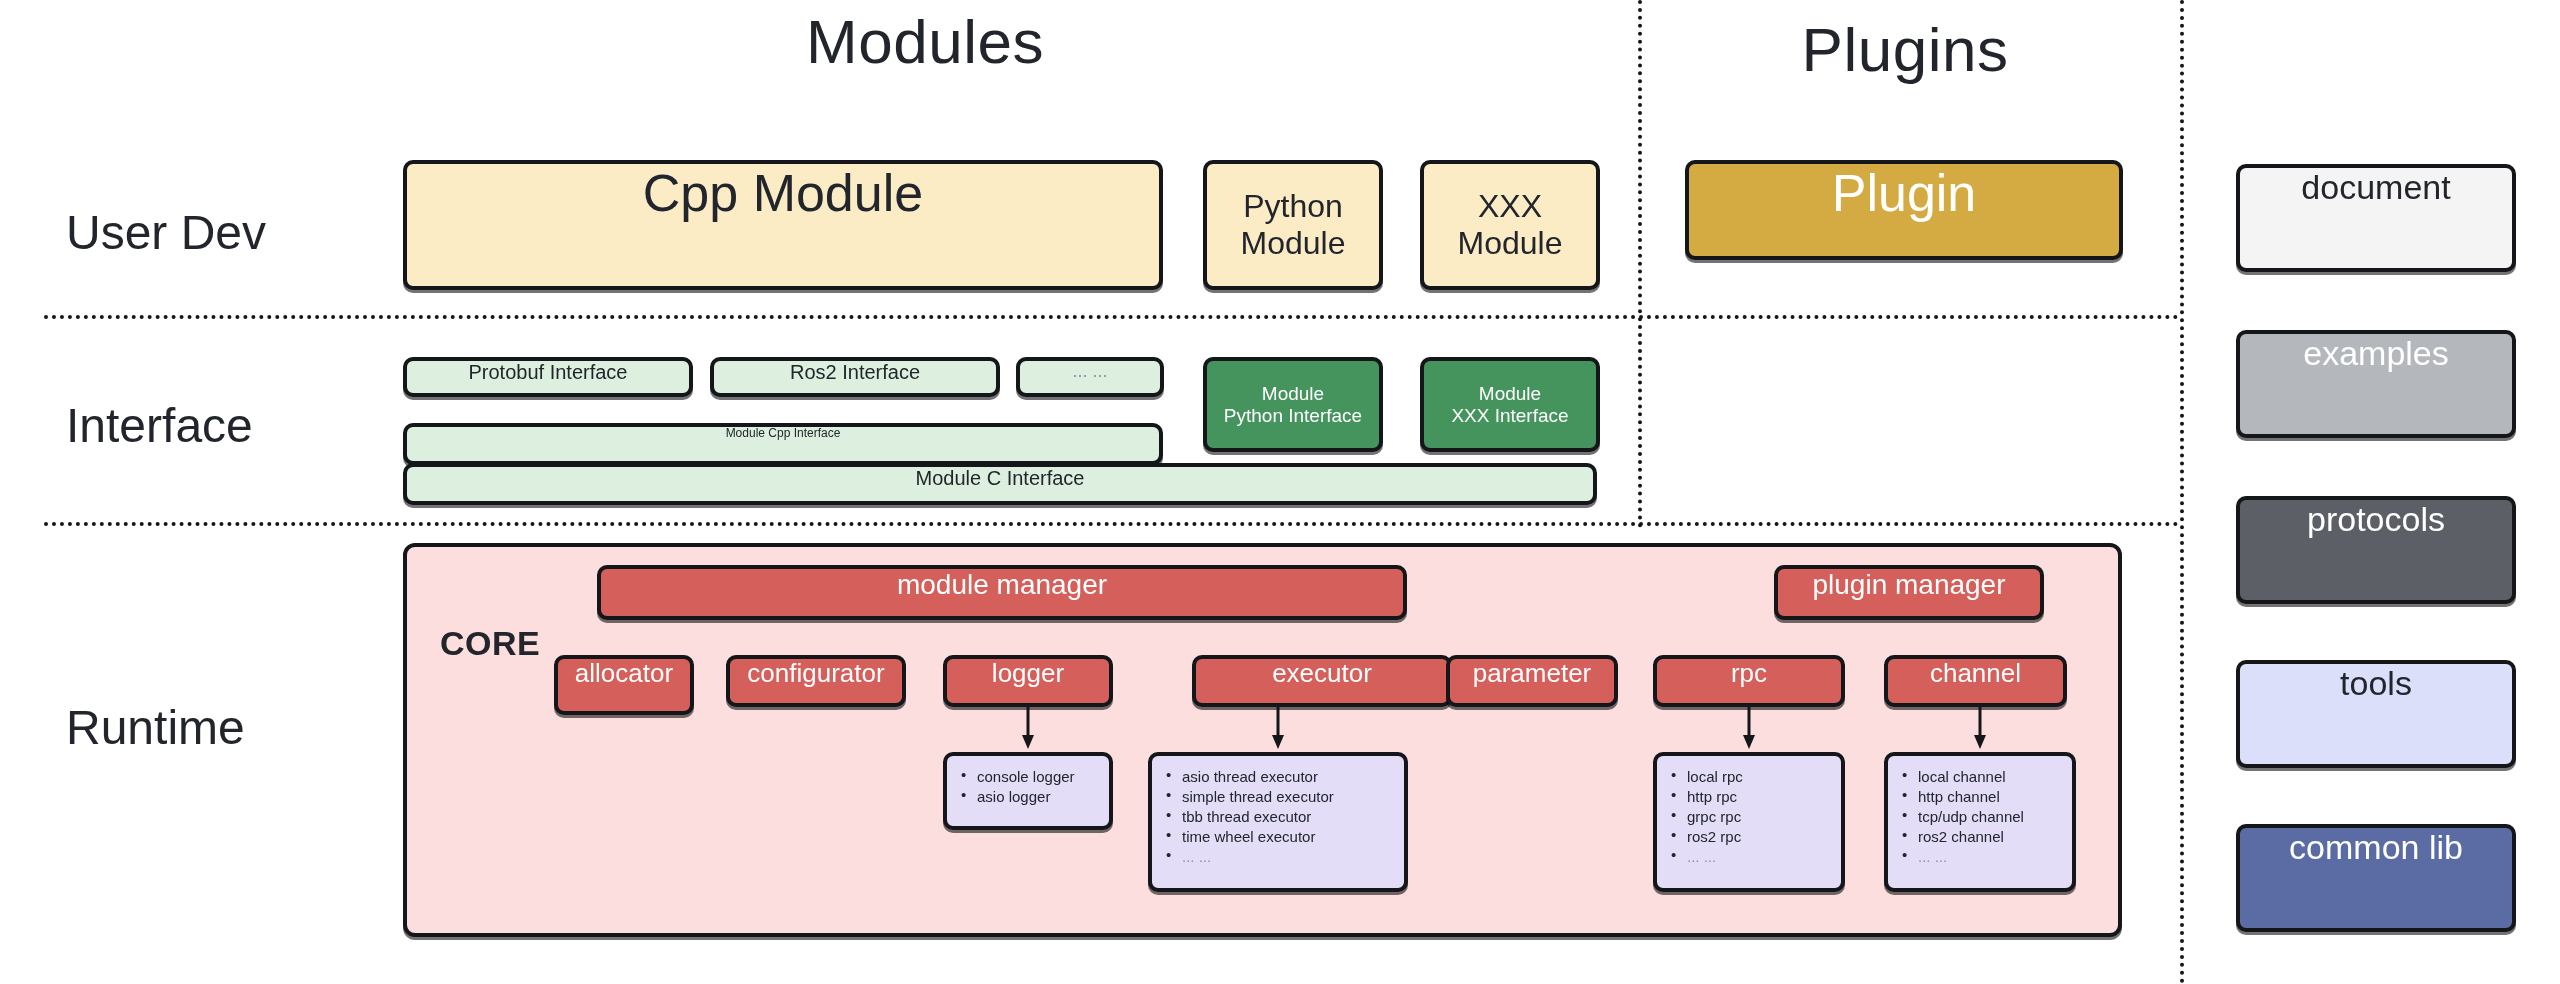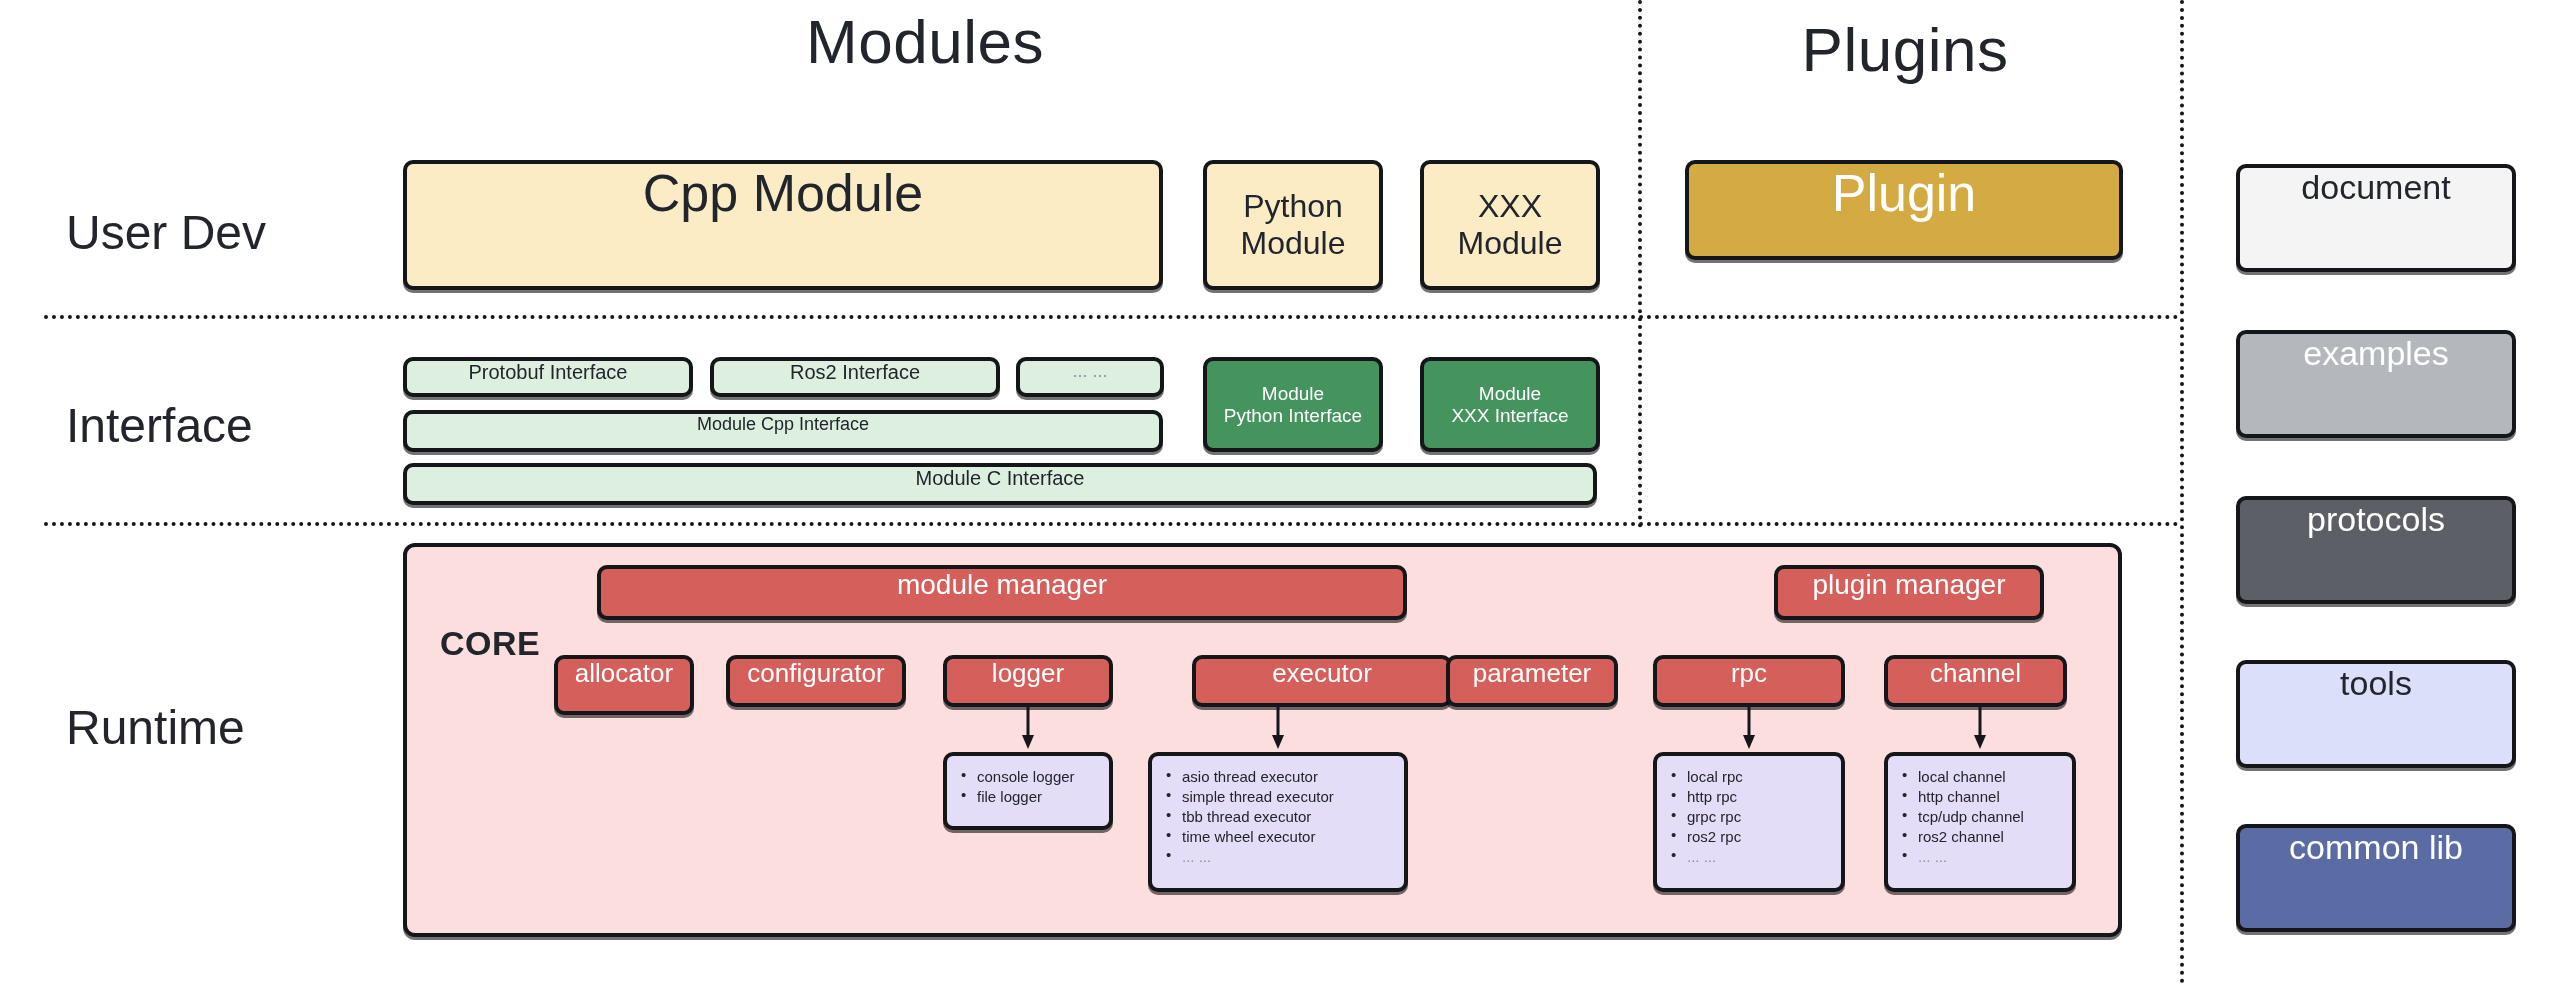--- a/index.html
+++ b/index.html
@@ -132,21 +132,21 @@
   </div>
 
   <div class="box c-iface" style="left:710px; top:357px; width:290px; height:40px; font-size:20px;">
     <span>Ros2 Interface</span>
   </div>
 
   <div class="box c-iface" style="left:1016px; top:357px; width:148px; height:40px; font-size:18px; color:#8b93a0;">
     <span>... ...</span>
   </div>
 
-  <div class="box c-iface" style="left:403px; top:410px; width:760px; height:42px; font-size:18px;">
+  <div class="box c-iface" style="left:403px; top:423px; width:760px; height:42px; font-size:12px;">
     <span>Module Cpp Interface</span>
   </div>
 
   <div class="box c-iface" style="left:403px; top:463px; width:1194px; height:42px; font-size:20px;">
     <span>Module C Interface</span>
   </div>
 
   <div class="box c-iface-dk box-stack" style="left:1203px; top:357px; width:180px; height:95px; font-size:19px;">
     <span>Module</span>
     <span>Python Interface</span>
@@ -211,21 +211,21 @@
     <polygon points="15,42 9,28 21,28" fill="#14161a"></polygon>
   </svg>
   <svg class="arrow" style="left:1965px; top:707px;" width="30" height="45">
     <line x1="15" y1="0" x2="15" y2="32" stroke="#14161a" stroke-width="3"></line>
     <polygon points="15,42 9,28 21,28" fill="#14161a"></polygon>
   </svg>
 
   <div class="bullets c-lav" style="left:943px; top:752px; width:170px; height:78px;">
     <ul>
       <li>console logger</li>
-      <li>file logger</li>
+      <li>asio logger</li>
     </ul>
   </div>
 
   <div class="bullets c-lav" style="left:1148px; top:752px; width:260px; height:140px;">
     <ul>
       <li>asio thread executor</li>
       <li>simple thread executor</li>
       <li>tbb thread executor</li>
       <li>time wheel executor</li>
       <li style="color:#8b93a0;">... ...</li>

